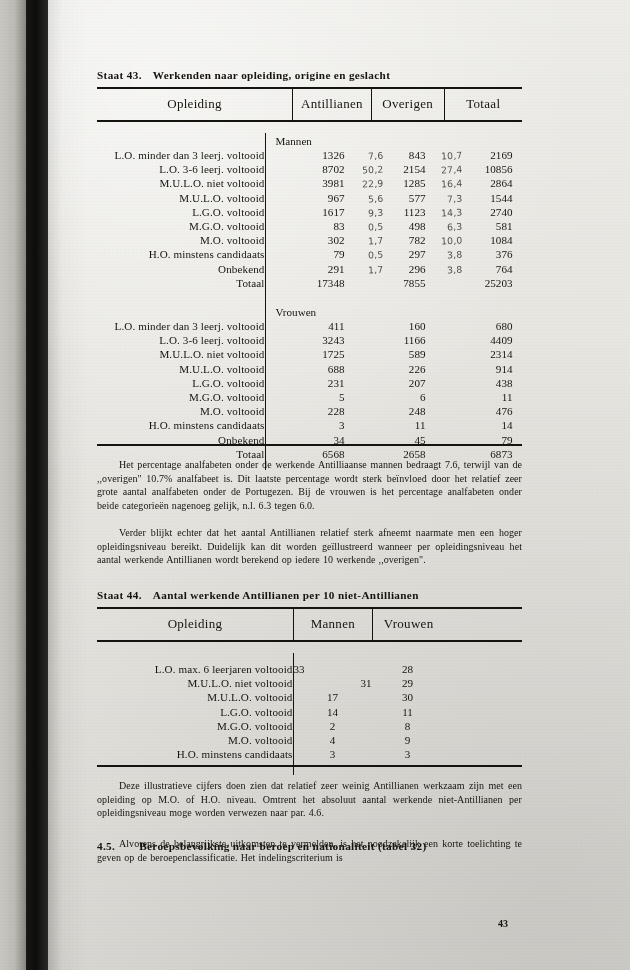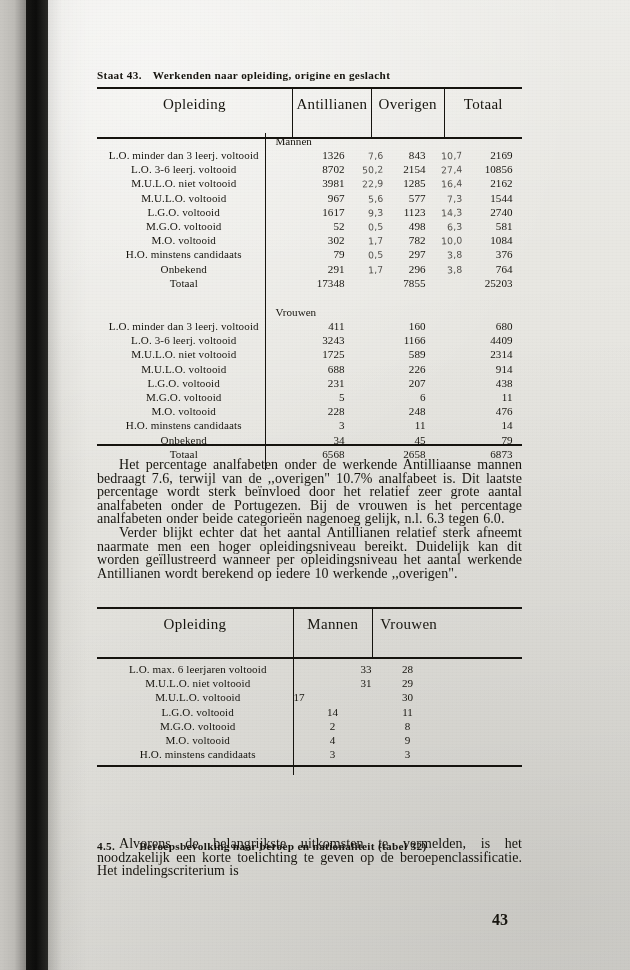--- a/index.html
+++ b/index.html
@@ -35,57 +35,57 @@
   .tbl-title{font-weight:bold;font-size:11.2px;letter-spacing:.35px;
     white-space:nowrap;}
   .tbl-title .num{margin-right:9px;}
   .tbl-title .cap{margin-left:2px;}
 
   
   table{border-collapse:collapse;width:425px;font-size:11px;}
   .rule-top{border-top:2.6px solid #16140f;}
   .rule-bot{border-bottom:2.6px solid #16140f;}
 
-  .hdr td{padding:7px 0 24px 0;text-align:center;font-size:15px;
+  .hdr td{padding:7px 0 8px 0;text-align:center;font-size:13px;
     letter-spacing:.3px;}
   .vline{border-left:1.3px solid #16140f;}
 
   .c-lab{width:197px;text-align:left;padding-left:7px;}
   .c-a{width:78px;}
   .c-o{width:72px;}
   .c-t{width:78px;}
 
   .body-row td{padding:0;height:14.2px;font-size:11.1px;
     vertical-align:bottom;line-height:14.2px;}
-  .body-row td.lab{text-align:center;padding-left:6px;letter-spacing:.1px;}
+  .body-row td.lab{text-align:right;padding-left:6px;letter-spacing:.1px;}
   .body-row td.num{text-align:right;padding-right:9px;position:relative;}
   .sec-head td{height:15px;}
   .sec-head .lab-sec{padding-left:6px;}
   .sec-head .seclabel{padding-left:10px;text-align:left;}
   .tot-lab{text-align:right;padding-right:24px;}
   .spacer td{height:12px;}
   .spacer-sm td{height:7px;}
 
   
   .hw{position:absolute;right:-30px;bottom:-1px;
     font-family:"DejaVu Sans", sans-serif;
     font-size:9.3px;color:#2e2c28;opacity:.82;
     transform:rotate(-3.2deg);letter-spacing:.2px;
     white-space:nowrap;}
   .hw.o{right:-28px;}
 
   
-  p.para{margin:0;font-size:14px;line-height:13.6px;
+  p.para{margin:0;font-size:10px;line-height:13.6px;
     text-align:justify;text-indent:22px;letter-spacing:.05px;
     word-spacing:.6px;}
   .sec-title{font-weight:bold;font-size:11.3px;letter-spacing:.3px;}
   .sec-title .sn{margin-right:24px;}
 
   #folio{position:absolute;right:14px;bottom:41px;
-    font-weight:bold;font-size:16px;}
+    font-weight:bold;font-size:10px;}
 
   
   #grain{position:absolute;inset:0;pointer-events:none;opacity:.18;
     background-image:
       repeating-linear-gradient(0deg, rgba(0,0,0,.05) 0 1px, rgba(0,0,0,0) 1px 3px),
       repeating-linear-gradient(90deg, rgba(0,0,0,.04) 0 1px, rgba(0,0,0,0) 1px 4px);}
 </style>
 </head>
 <body>
 
@@ -134,37 +134,37 @@
       <tr class="body-row">
         <td class="lab">L.O. 3-6 leerj. voltooid</td>
         <td class="num c-a vline"><span>8702</span><span class="hw">50,2</span></td>
         <td class="num c-o"><span>2154</span><span class="hw o">27,4</span></td>
         <td class="num c-t">10856</td>
       </tr>
       <tr class="body-row">
         <td class="lab">M.U.L.O. niet voltooid</td>
         <td class="num c-a vline"><span>3981</span><span class="hw">22,9</span></td>
         <td class="num c-o"><span>1285</span><span class="hw o">16,4</span></td>
-        <td class="num c-t">2162</td>
+        <td class="num c-t">2864</td>
       </tr>
       <tr class="body-row">
         <td class="lab">M.U.L.O. voltooid</td>
         <td class="num c-a vline"><span>967</span><span class="hw">5,6</span></td>
         <td class="num c-o"><span>577</span><span class="hw o">7,3</span></td>
         <td class="num c-t">1544</td>
       </tr>
       <tr class="body-row">
         <td class="lab">L.G.O. voltooid</td>
         <td class="num c-a vline"><span>1617</span><span class="hw">9,3</span></td>
         <td class="num c-o"><span>1123</span><span class="hw o">14,3</span></td>
         <td class="num c-t">2740</td>
       </tr>
       <tr class="body-row">
         <td class="lab">M.G.O. voltooid</td>
-        <td class="num c-a vline"><span>52</span><span class="hw">0,5</span></td>
+        <td class="num c-a vline"><span>83</span><span class="hw">0,5</span></td>
         <td class="num c-o"><span>498</span><span class="hw o">6,3</span></td>
         <td class="num c-t">581</td>
       </tr>
       <tr class="body-row">
         <td class="lab">M.O. voltooid</td>
         <td class="num c-a vline"><span>302</span><span class="hw">1,7</span></td>
         <td class="num c-o"><span>782</span><span class="hw o">10,0</span></td>
         <td class="num c-t">1084</td>
       </tr>
       <tr class="body-row">
@@ -268,20 +268,25 @@
       </tr>
     </tbody>
       </table>
 
     <div style="position:absolute;left:0;top:444px;width:425px;border-top:2.6px solid #16140f;"></div>
 
     <p class="para" style="position:absolute;left:0;top:458px;width:425px;">Het percentage analfabeten onder de werkende Antilliaanse mannen bedraagt 7.6, terwijl van de ,,overigen" 10.7% analfabeet is. Dit laatste percentage wordt sterk beïnvloed door het relatief zeer grote aantal analfabeten onder de Portugezen. Bij de vrouwen is het percentage analfabeten onder beide categorieën nagenoeg gelijk, n.l. 6.3 tegen 6.0.</p>
 
     <p class="para" style="position:absolute;left:0;top:526px;width:425px;">Verder blijkt echter dat het aantal Antillianen relatief sterk afneemt naarmate men een hoger opleidingsniveau bereikt. Duidelijk kan dit worden geïllustreerd wanneer per opleidingsniveau het aantal werkende Antillianen wordt berekend op iedere 10 werkende ,,overigen".</p>
 
+    <div style="position:absolute;left:0;top:585px;width:425px;">
+      <span class="tbl-title">
+        <span class="num">Staat 44.</span><span class="cap">Aantal werkende Antillianen per 10 niet-Antillianen</span>
+      </span>
+    </div>
 
     <table style="position:absolute;left:0;top:607px;">
       <tbody>
           <tr class="hdr rule-top rule-bot">
         <td class="c-lab" style="text-align:center">Opleiding</td>
         <td class="c-a vline">Mannen</td>
         <td class="c-o vline">Vrouwen</td>
         <td class="c-t"></td>
       </tr>
     </tbody>
@@ -290,33 +295,33 @@
     <table style="position:absolute;left:0;top:653px;">
       <tbody>
           <tr class="spacer-sm">
         <td></td>
             <td class="vline"></td>
             <td></td>
             <td></td>
       </tr>
       <tr class="body-row">
         <td class="lab">L.O. max. 6 leerjaren voltooid</td>
-        <td class="num c-a vline" style="text-align:right;padding-right:0">33</td>
+        <td class="num c-a vline" style="text-align:left;padding-right:0">33</td>
         <td class="num c-o" style="text-align:center;padding-right:0">28</td>
         <td class="c-t"></td>
       </tr>
       <tr class="body-row">
         <td class="lab">M.U.L.O. niet voltooid</td>
         <td class="num c-a vline" style="padding-right:0">31</td>
         <td class="num c-o" style="text-align:center;padding-right:0">29</td>
         <td class="c-t"></td>
       </tr>
       <tr class="body-row">
         <td class="lab">M.U.L.O. voltooid</td>
-        <td class="num c-a vline" style="text-align:left;padding-right:0">17</td>
+        <td class="num c-a vline" style="text-align:center;padding-right:0">17</td>
         <td class="num c-o" style="text-align:center;padding-right:0">30</td>
         <td class="c-t"></td>
       </tr>
       <tr class="body-row">
         <td class="lab">L.G.O. voltooid</td>
         <td class="num c-a vline" style="text-align:center;padding-right:0">14</td>
         <td class="num c-o" style="text-align:center;padding-right:0">11</td>
         <td class="c-t"></td>
       </tr>
       <tr class="body-row">
@@ -341,20 +346,21 @@
         <td></td>
             <td class="vline"></td>
             <td></td>
             <td></td>
       </tr>
     </tbody>
       </table>
 
     <div style="position:absolute;left:0;top:765px;width:425px;border-top:2.6px solid #16140f;"></div>
 
+    <p class="para" style="position:absolute;left:0;top:779px;width:425px;">Deze illustratieve cijfers doen zien dat relatief zeer weinig Antillianen werkzaam zijn met een opleiding op M.O. of H.O. niveau. Omtrent het absoluut aantal werkende niet-Antillianen per opleidingsniveau moge worden verwezen naar par. 4.6.</p>
 
     <div class="sec-title" style="position:absolute;left:0;top:840px;width:425px;">
       <span class="sn">4.5.</span><span>Beroepsbevolking naar beroep en nationaliteit (tabel 32)</span>
     </div>
 
     <p class="para" style="position:absolute;left:0;top:837px;width:425px;">Alvorens de belangrijkste uitkomsten te vermelden, is het noodzakelijk een korte toelichting te geven op de beroepenclassificatie. Het indelingscriterium is</p>
 
     <div id="folio">43</div>
   </div>
 

